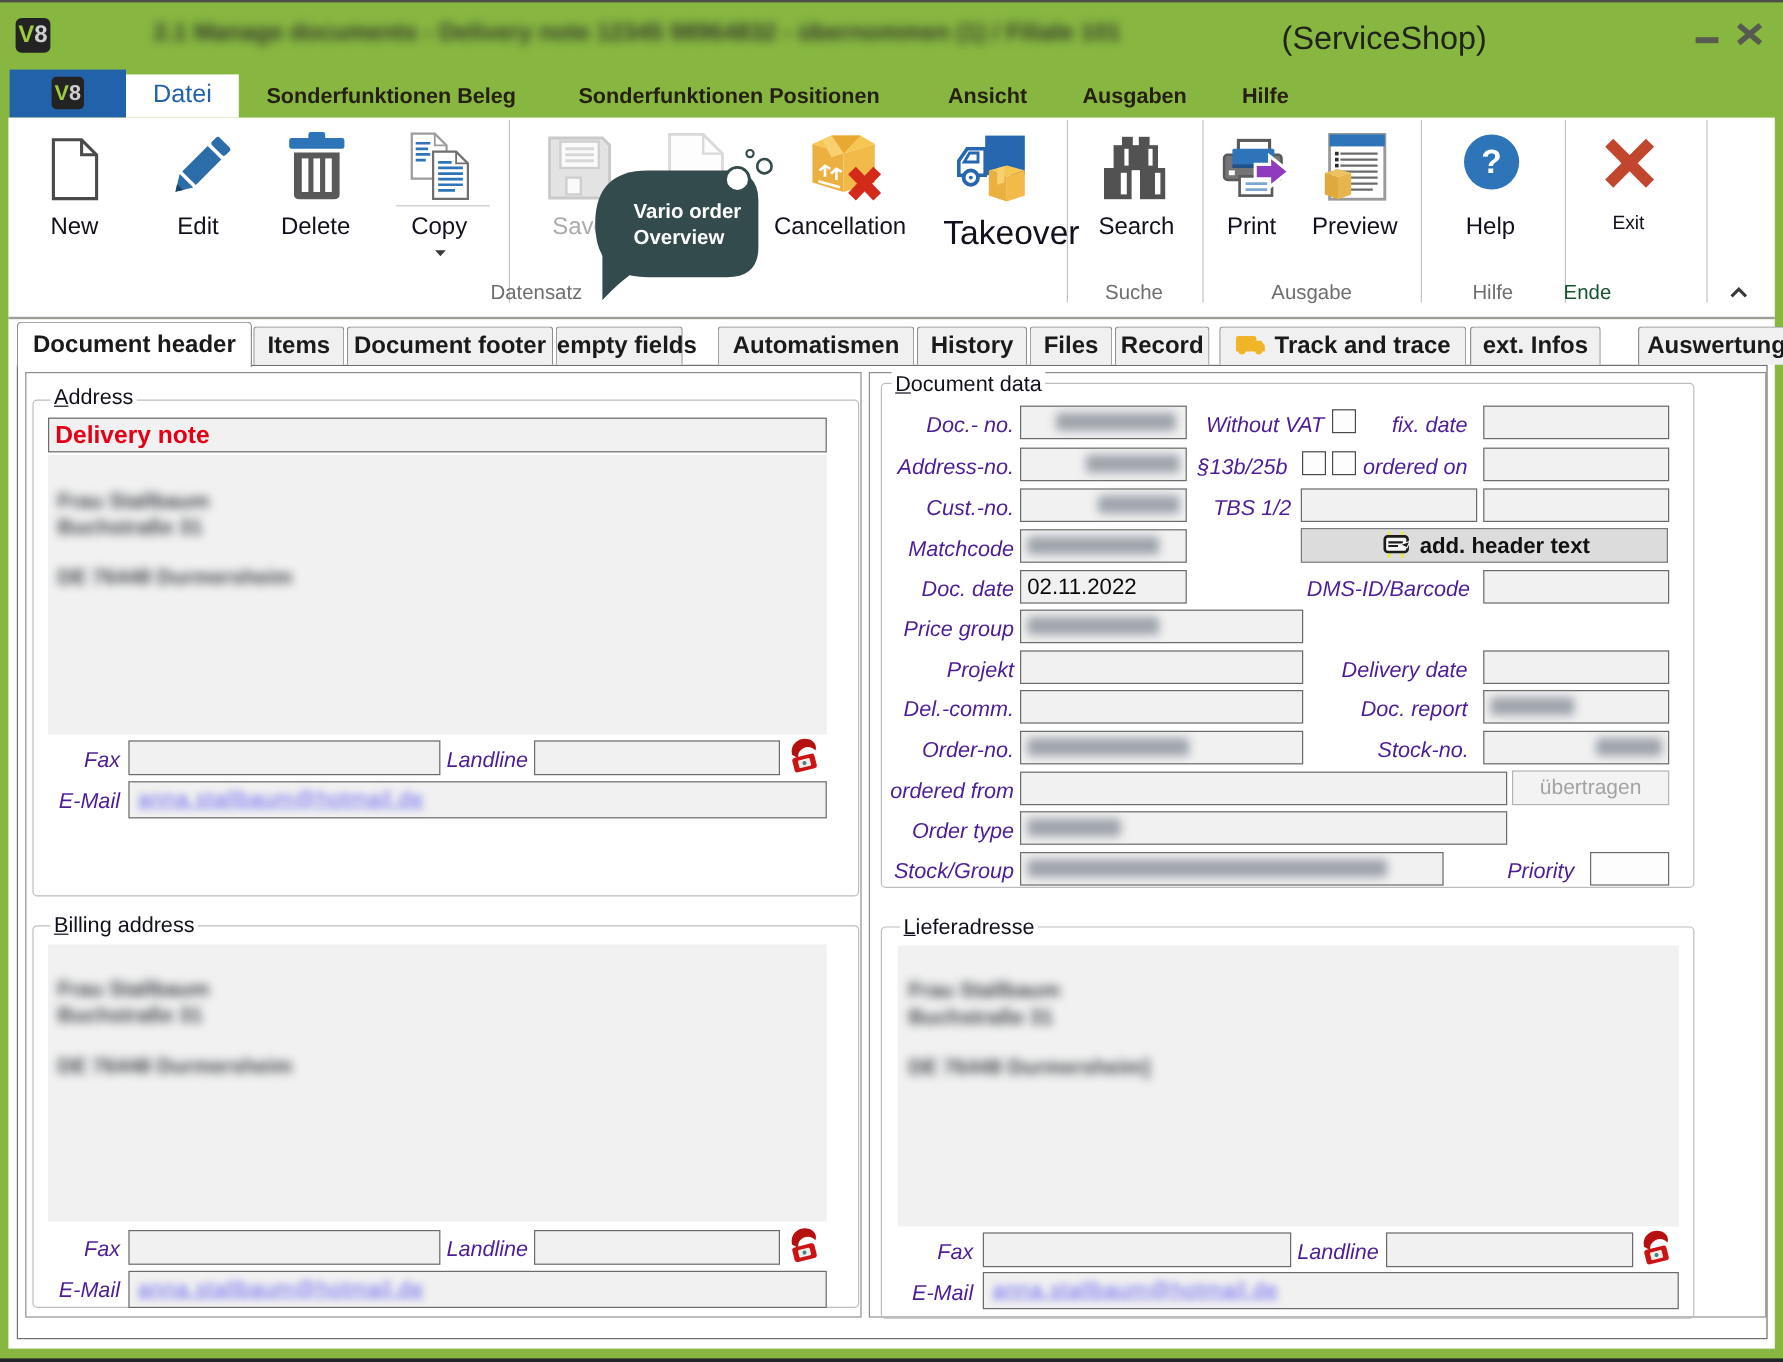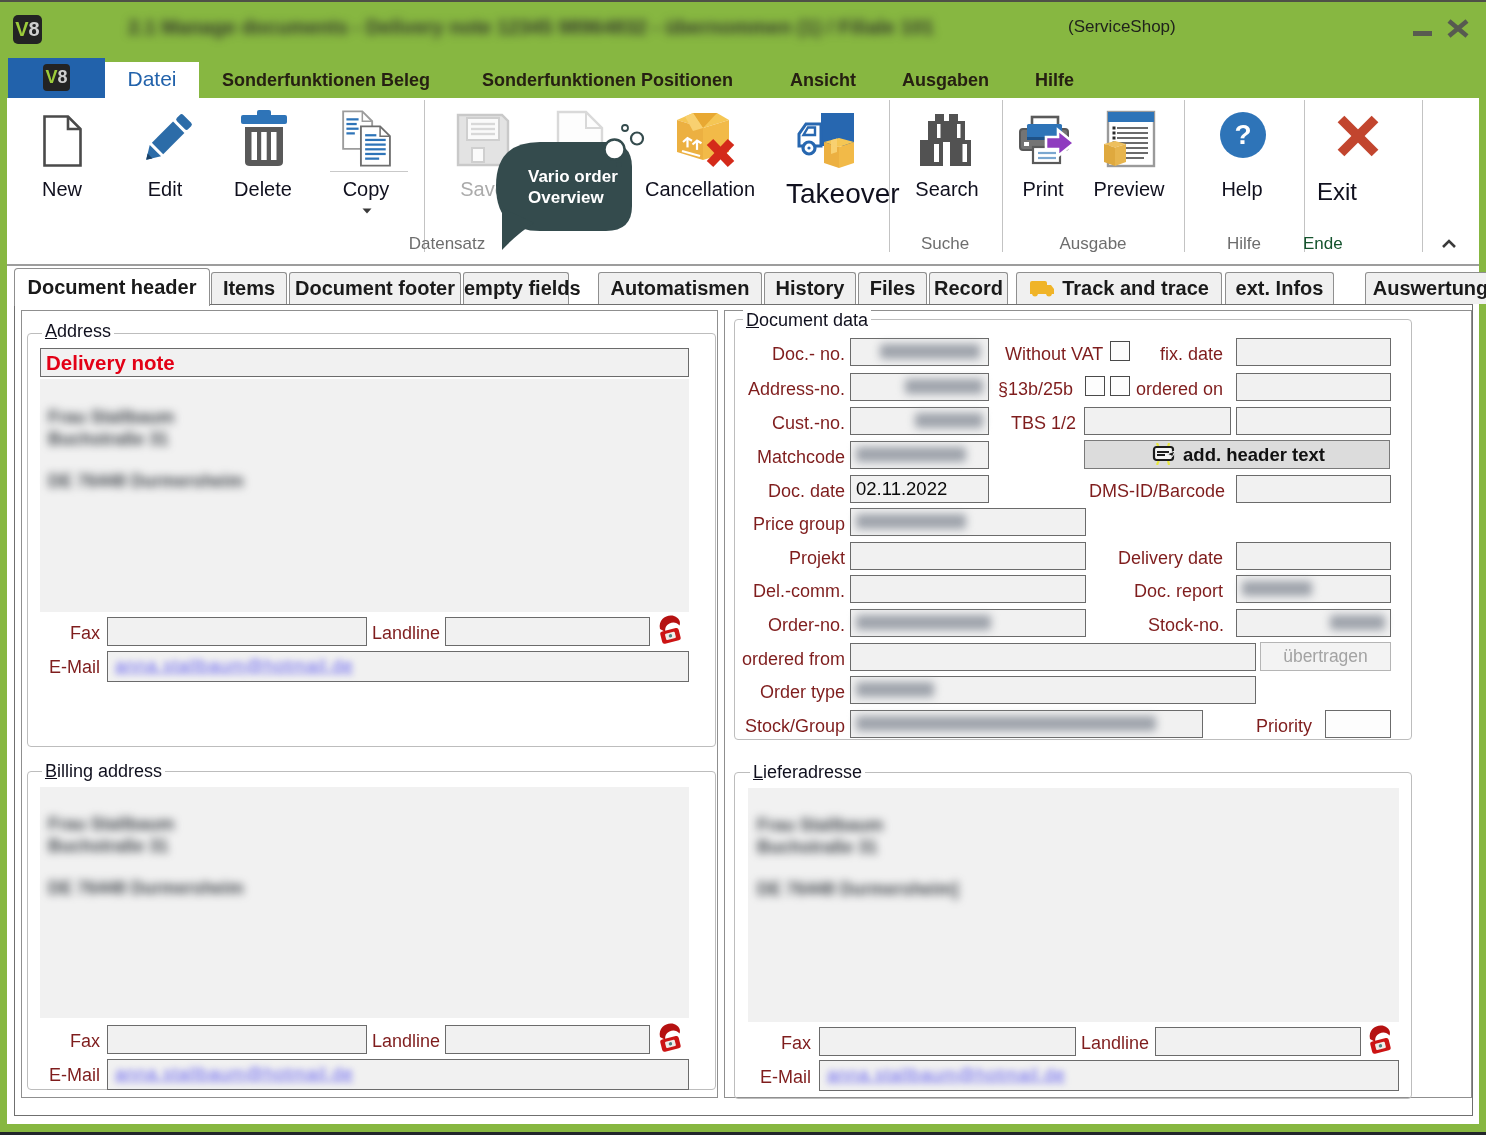--- a/index.html
+++ b/index.html
@@ -12,33 +12,33 @@
   .blur4 { filter:blur(4px); }
   .addr { position:absolute; filter:blur(4px); font-size:17.5px; color:#41464c; line-height:22px; font-weight:bold; }
   .tab { position:absolute; height:32px; background:#f0f0f0; border:1px solid #8f8f8f; border-bottom:none;
          border-radius:3px 3px 0 0; font-size:20px; font-weight:bold; color:#1a1a1a;
          text-align:center; line-height:31px; white-space:nowrap; }
   .taba { background:#ffffff; line-height:37px; z-index:5; border-radius:4px 4px 0 0; }
   .gb { position:absolute; border:1px solid #bdbdbd; border-radius:4px; }
   .gbl { position:absolute; background:#ffffff; font-size:18px; color:#10101e; padding:0 3px; white-space:nowrap; z-index:2; }
   .gbl u { text-decoration-thickness:1px; }
   .flat { position:absolute; background:#f1f1f1; }
-  .rlab { position:absolute; font-size:18px; color:#7f1d1d; text-align:right; white-space:nowrap; }
+  .rlab { position:absolute; font-size:18px; color:#4c1d95; text-align:right; white-space:nowrap;font-style:italic; }
   .blob { position:absolute; filter:blur(4px); background:#9ea3ab; border-radius:3px; }
   .chk { position:absolute; width:20px; height:20px; background:#fdfdfd; border:1.5px solid #4a4a4a; }
 </style>
 </head>
 <body>
 
 <div class="abs" style="left:0;top:0;width:1486px;height:2px;background:#4e5047;"></div>
 
 <div class="abs" style="left:13px;top:15px;width:29px;height:29px;background:#232323;border-radius:5px;"></div>
 <div class="abs" style="left:13px;top:15px;width:29px;height:29px;font-size:20px;font-weight:bold;text-align:center;line-height:29px;"><span style="color:#9ccb3b;">V</span><span style="color:#cfcfcf;">8</span></div>
 <div class="abs blur4" style="left:128px;top:16px;width:800px;height:30px;font-size:20px;font-weight:bold;color:#353a2c;white-space:nowrap;">2.1 Manage documents - Delivery note 12345 98964832 - übernommen (1) / Filiale 101</div>
-<div class="abs" style="left:1068px;top:17px;font-size:17px;color:#20231c;">(ServiceShop)</div>
+<div class="abs" style="left:1068px;top:17px;font-size:27px;color:#20231c;">(ServiceShop)</div>
 <div class="abs" style="left:1413px;top:31px;width:19px;height:4.5px;background:#585b50;"></div>
 <svg class="abs" style="left:1447px;top:19px;" width="22" height="19" viewBox="0 0 22 19">
     <g stroke="#575a50" stroke-width="4.6">
       <line x1="2" y1="2" x2="20" y2="17"></line>
       <line x1="20" y1="2" x2="2" y2="17"></line>
     </g>
   </svg>
 
 <div class="abs" style="left:8px;top:58px;width:97px;height:40px;background:#2262ab;"></div>
 <div class="abs" style="left:43px;top:64px;width:27px;height:27px;background:#232323;border-radius:4px;"></div>
@@ -229,21 +229,21 @@
   <div class="lbl" style="left:125px;top:178px;width:80px;text-align:center;font-size:20px;">Edit</div>
   <div class="lbl" style="left:223px;top:178px;width:80px;text-align:center;font-size:20px;">Delete</div>
   <div class="lbl" style="left:326px;top:178px;width:80px;text-align:center;font-size:20px;">Copy</div>
   <div class="lbl" style="left:443px;top:178px;width:80px;text-align:center;font-size:20px;color:#ababab;">Save</div>
   <div class="lbl" style="left:645px;top:178px;width:120px;text-align:left;font-size:20px;">Cancellation</div>
   <div class="lbl" style="left:786px;top:178px;width:80px;text-align:center;font-size:28px;">Takeover</div>
   <div class="lbl" style="left:907px;top:178px;width:80px;text-align:center;font-size:20px;">Search</div>
   <div class="lbl" style="left:1003px;top:178px;width:80px;text-align:center;font-size:20px;">Print</div>
   <div class="lbl" style="left:1089px;top:178px;width:80px;text-align:center;font-size:20px;">Preview</div>
   <div class="lbl" style="left:1202px;top:178px;width:80px;text-align:center;font-size:20px;">Help</div>
-  <div class="lbl" style="left:1317px;top:178px;width:80px;font-size:24px;">Exit</div>
+  <div class="lbl" style="left:1317px;top:178px;width:80px;text-align:center;font-size:16px;">Exit</div>
 
   <div class="lbl" style="left:387px;top:234px;width:120px;text-align:center;font-size:17px;color:#6e6e6e;">Datensatz</div>
   <div class="lbl" style="left:885px;top:234px;width:120px;text-align:center;font-size:17px;color:#6e6e6e;">Suche</div>
   <div class="lbl" style="left:1033px;top:234px;width:120px;text-align:center;font-size:17px;color:#6e6e6e;">Ausgabe</div>
   <div class="lbl" style="left:1184px;top:234px;width:120px;text-align:center;font-size:17px;color:#6e6e6e;">Hilfe</div>
   <div class="lbl" style="left:1303px;top:234px;width:120px;text-align:left;font-size:17px;color:#14532d;">Ende</div>
 
   <svg class="abs" style="left:492px;top:118px;" width="160" height="136" viewBox="0 0 160 136">
     <path d="M48,24 H114 Q140,24 140,49 V88 Q140,113 114,113 H48 Q4,113 4,68 Q4,24 48,24 Z" fill="#344b4d"></path>
     <path d="M10,90 L10,132 Q26,115 42,105 Z" fill="#344b4d"></path>

